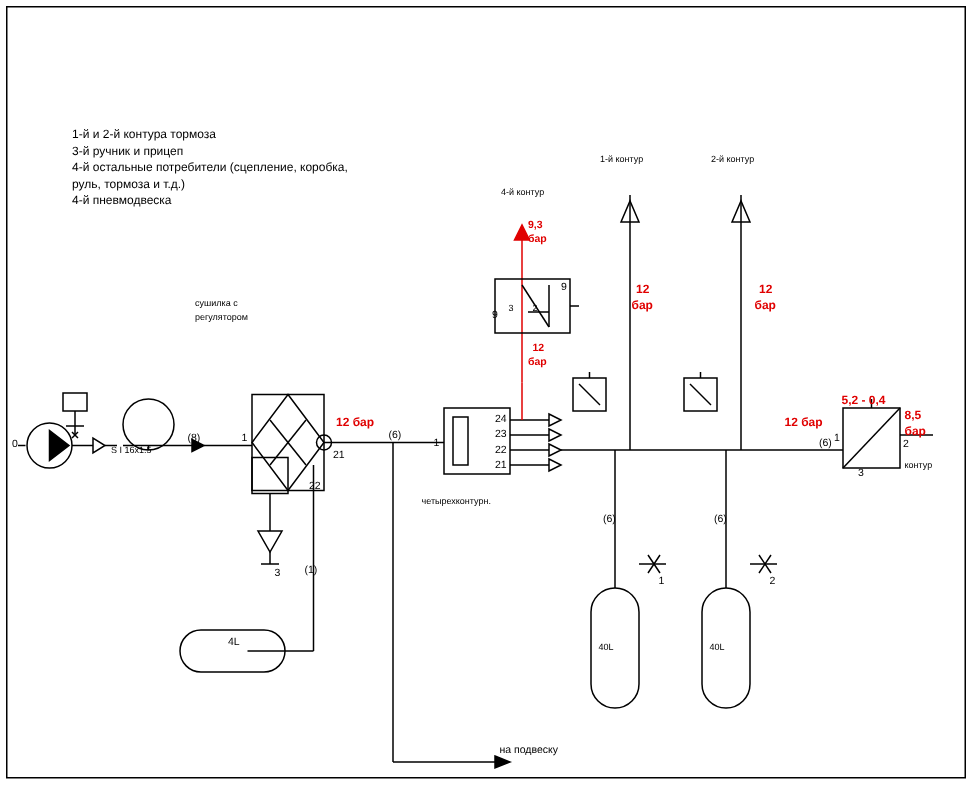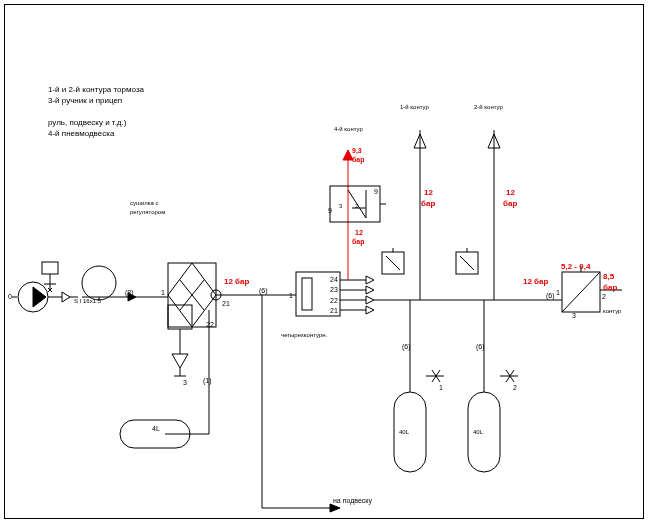--- a/index.html
+++ b/index.html
@@ -56,21 +56,22 @@
   .sz8 { font-size: 8px; }
 </style>
 </head>
 <body>
 
 <div id="page">
   <div id="frame"></div>
 
   <div class="legend">1-й и 2-й контура тормоза</div>
   <div class="legend" style="top:95px">3-й ручник и прицеп</div>
-  <div class="legend" style="top:117px">руль, подвеску и т.д.)</div>
+  <div class="legend" style="top:106px">4-й остальные потребители (сцепление, коробка,</div>
+  <div class="legend" style="top:117px">руль, тормоза и т.д.)</div>
   <div class="legend" style="top:128px">4-й пневмодвеска</div>
 
   <svg class="diag" viewBox="0 0 650 525">
     <g stroke="#000000" stroke-width="1" fill="none">
 
       <circle cx="33" cy="297" r="15"></circle>
       <path d="M33 287 L33 307 L46 297 Z" fill="#000000"></path>
       <line x1="17" y1="297" x2="12" y2="297"></line>
       <rect x="42" y="262" width="16" height="12"></rect>
       <line x1="50" y1="274" x2="50" y2="284"></line>

